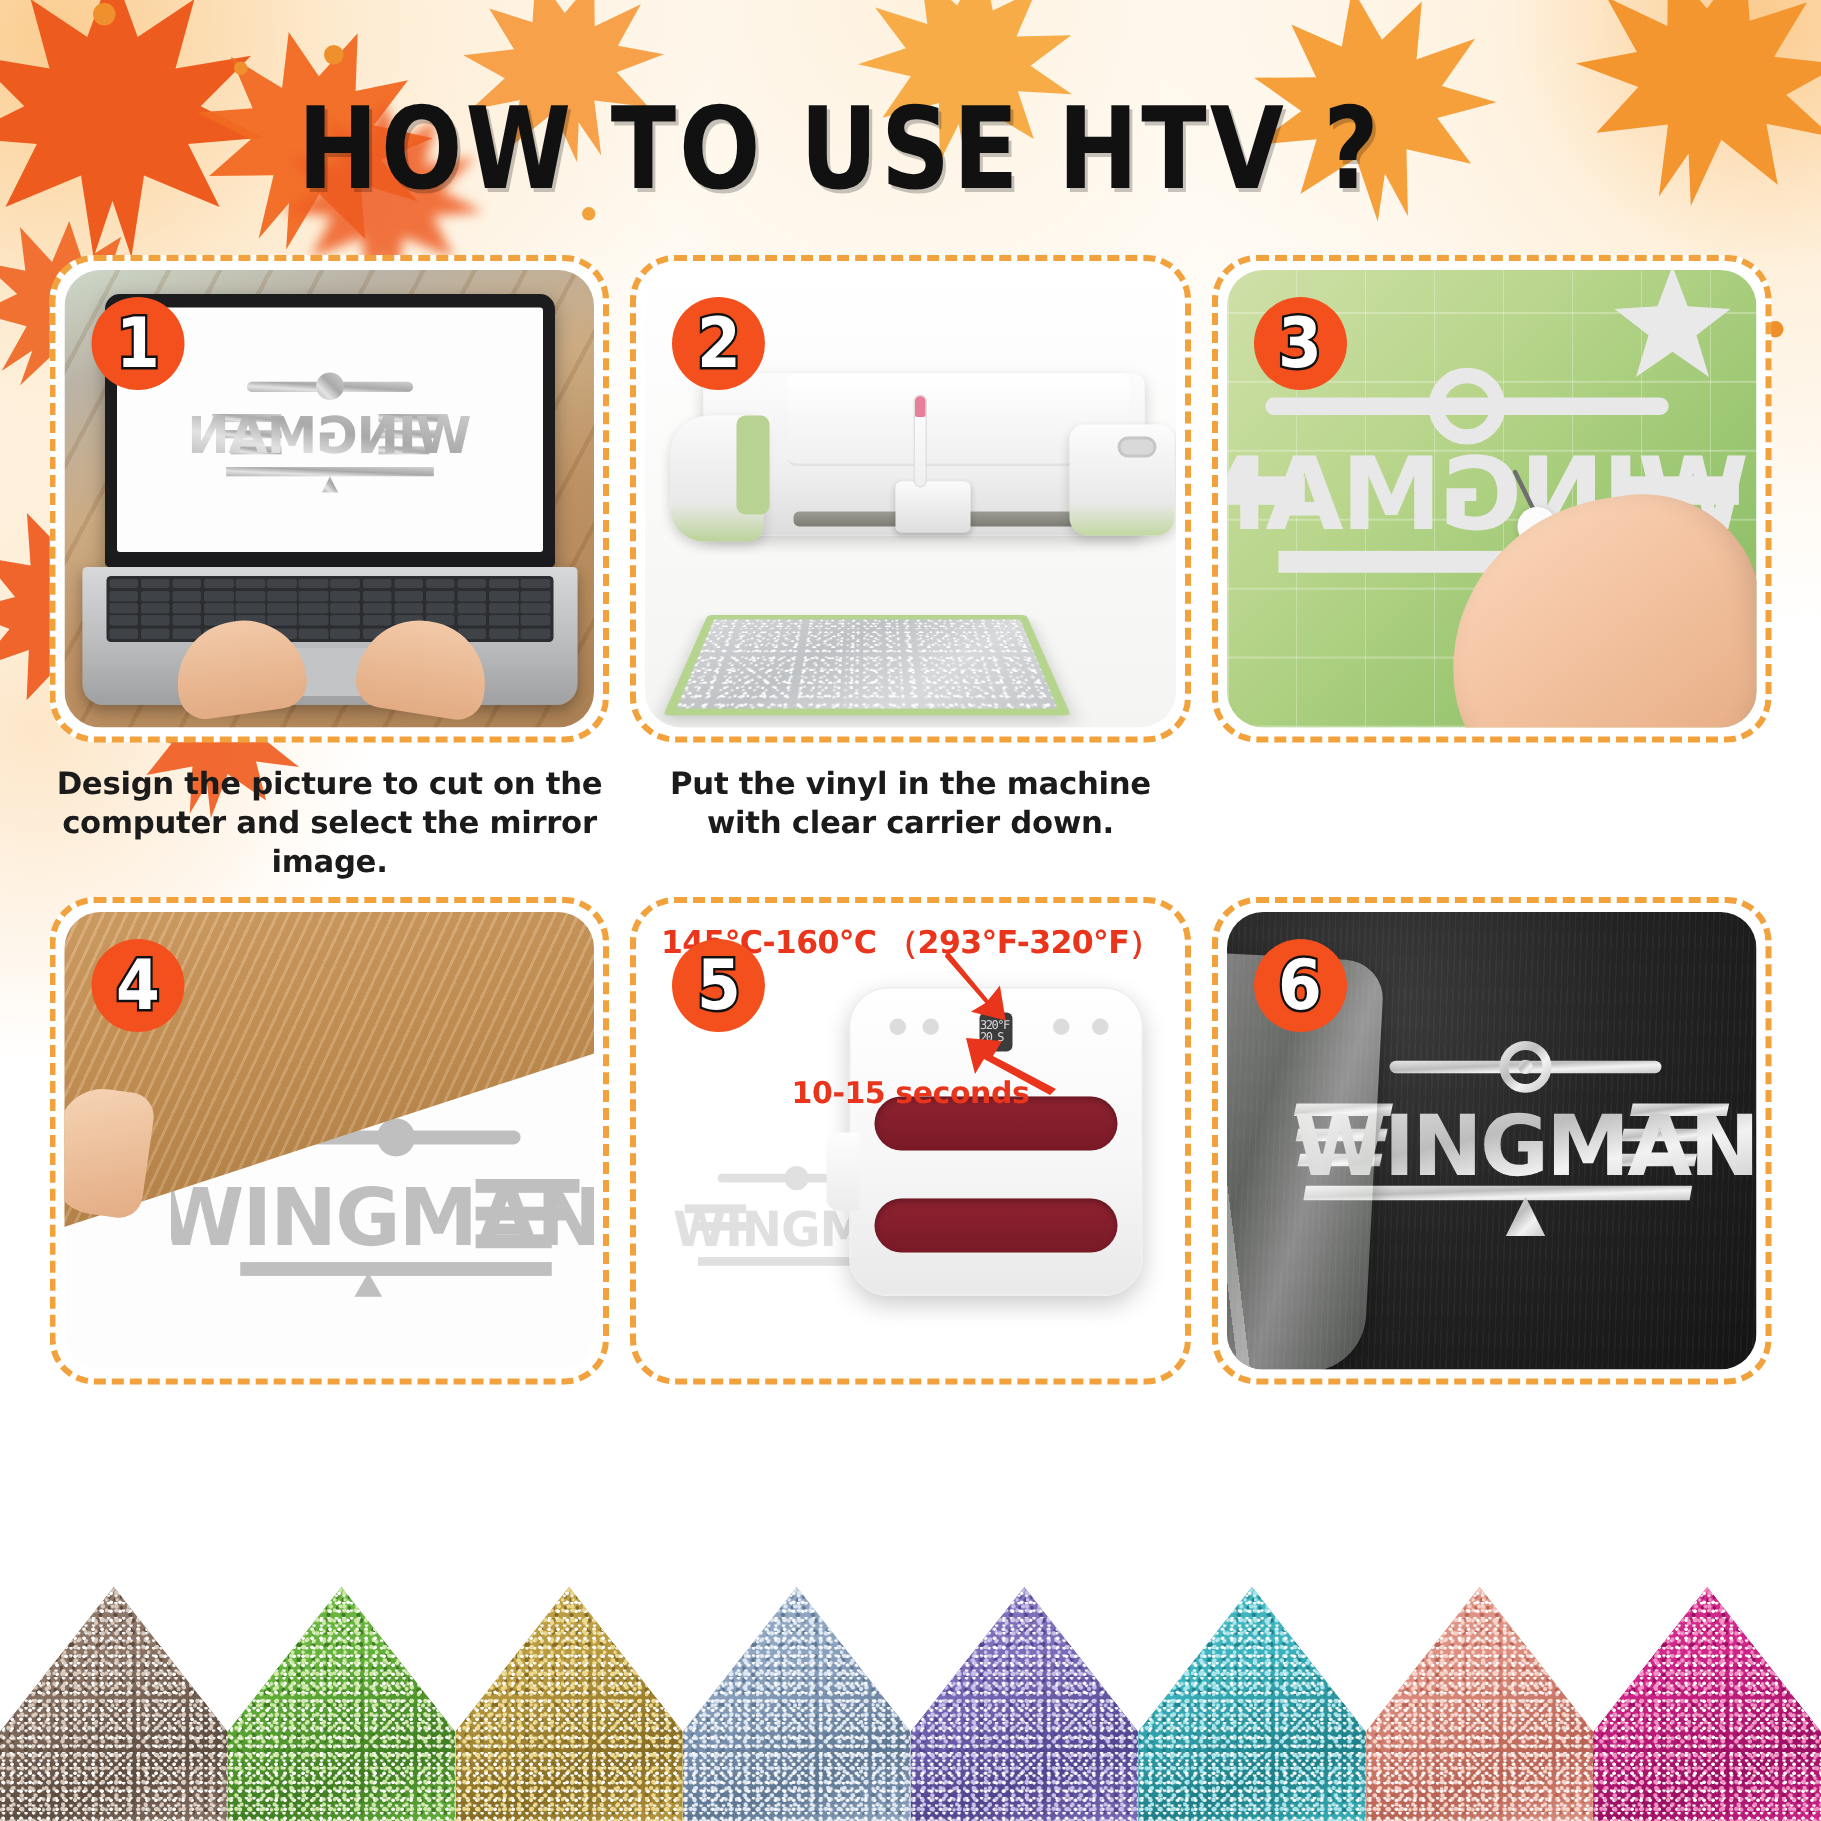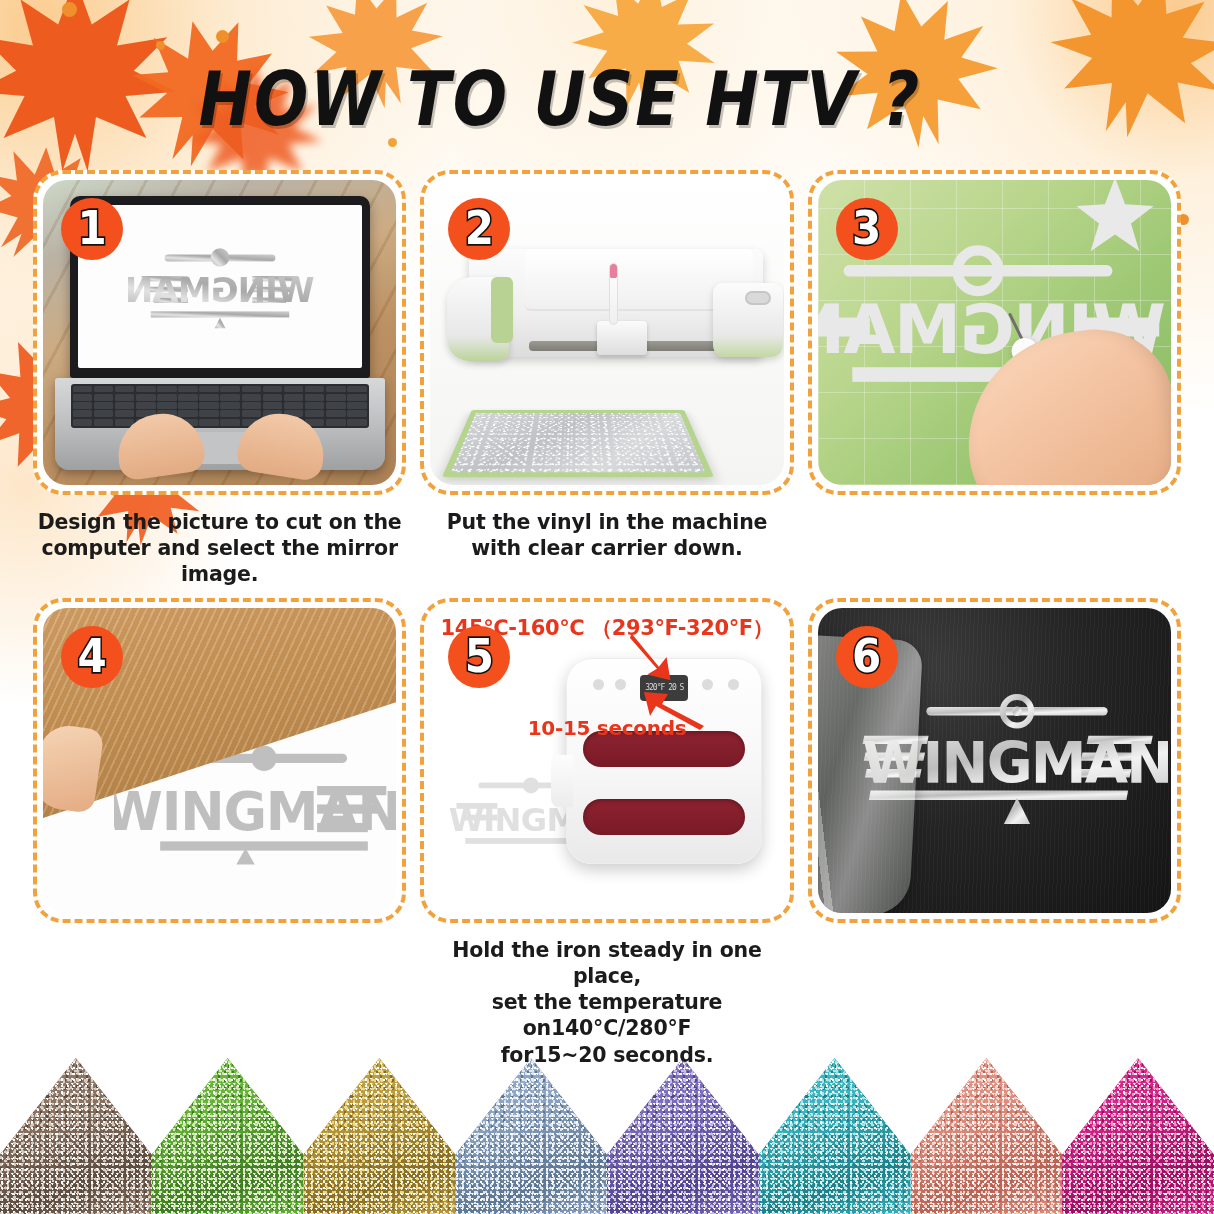--- a/index.html
+++ b/index.html
@@ -39,21 +39,20 @@
   }
 
   
   .title-wrap {
     position: absolute;
     top: 62px;
     left: 0;
     width: 1120px;
     text-align: center;
     z-index: 6;
-    font-style: italic;
   }
   .title {
     font-family: "DejaVu Sans", sans-serif;
     font-size: 62px;
     font-weight: bold;
     letter-spacing: 2px;
     color: #111111;
     line-height: 1;
     transform: scaleY(1.22) scaleX(1.03);
     transform-origin: center top;
@@ -357,21 +356,21 @@
   .press{
     position:absolute; left:136px; top:50px; width:196px; height:206px;
     background:linear-gradient(180deg,#ffffff 0%,#f7f7f7 55%,#e9e9e9 100%);
     border-radius:26px;
     box-shadow:0 6px 16px rgba(0,0,0,.2);
     border:1px solid #ededed;
     z-index:5;
   }
   .press-screen{
     position:absolute; top:16px; left:50%; transform:translateX(-50%);
-    width:48px;height:26px;background:#3c3c3c;border-radius:4px;
+    width:22px;height:26px;background:#3c3c3c;border-radius:4px;
     display:flex;align-items:center;justify-content:center;
     color:#d9d9d9;font-family:"DejaVu Sans Mono", monospace;font-size:8px;
     line-height:1;letter-spacing:-1px;
   }
   .press-btn{position:absolute;top:20px;width:11px;height:11px;border-radius:50%;
     background:#dcdcdc;}
   .press-bar{
     position:absolute; left:16px; right:16px; height:36px;
     background:linear-gradient(180deg,#8e2230,#7a1a27);
     border-radius:20px;
@@ -766,23 +765,20 @@
             </svg>
         </div>
 
         <div class="seconds">10-15 seconds</div>
 
         <div class="badge">
           <span>5</span>
         </div>
       </div>
     </div>
-    <div class="caption">Hold the iron steady in one place,
-set the temperature  on140°C/280°F
-for15~20 seconds.</div>
   </div>
 
   <div class="step">
     <div class="panel">
       <div class="panel-inner">
         <div class="p6-bg"></div>
         <div class="p6-logo wm" style="height:140px;">
           <svg viewBox="0 0 260 110">
             <defs>
               <linearGradient id="sil6" x1="0" y1="0" x2="1" y2="1">

